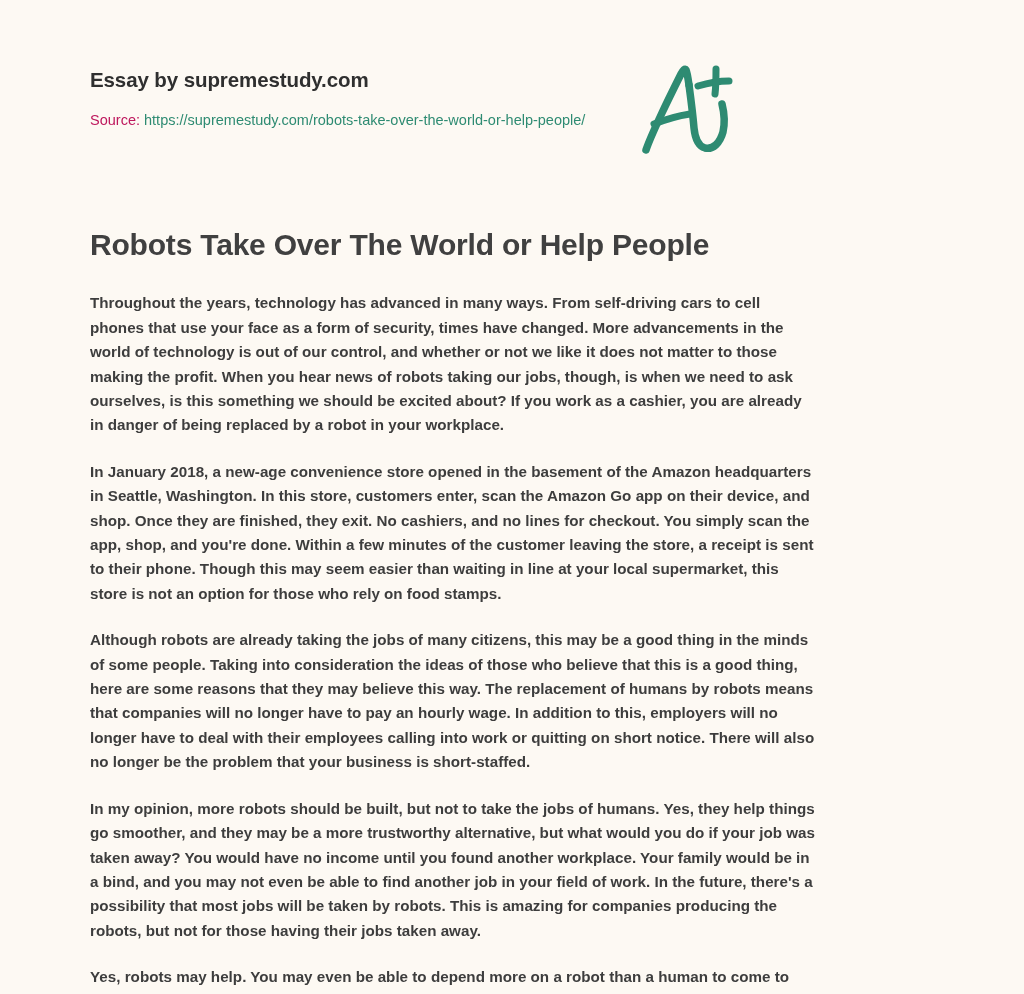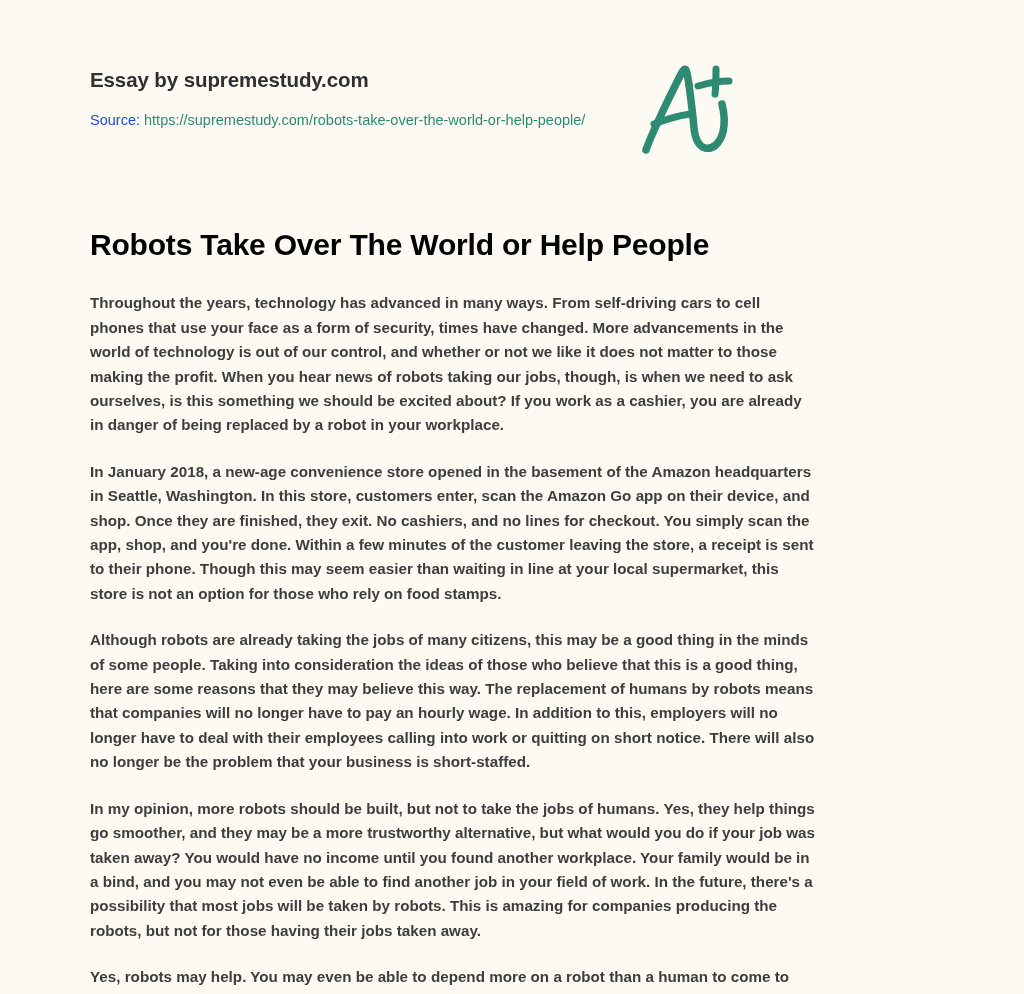--- a/index.html
+++ b/index.html
@@ -42,21 +42,21 @@
   .source-line {
     margin: 0;
     padding-top: 17px;
     font-size: 14.5px;
     line-height: 1.4;
     color: #8e8e8e;
     white-space: nowrap;
   }
 
   .source-label {
-    color: #1d4ed8;
+    color: #be185d;
   }
 
   .source-url {
     color: #2e8b72;
     text-decoration: none;
   }
 
   
   .logo {
     position: absolute;
@@ -66,21 +66,21 @@
     height: 104px;
     pointer-events: none;
   }
 
   
   .doc-title {
     margin: 0;
     padding-top: 96px;
     font-size: 30px;
     font-weight: bold;
-    color: #000000;
+    color: #404040;
     letter-spacing: -0.2px;
     line-height: 1.25;
   }
 
   
   .article {
     padding-top: 28px;
     font-weight: bold;
   }
 

